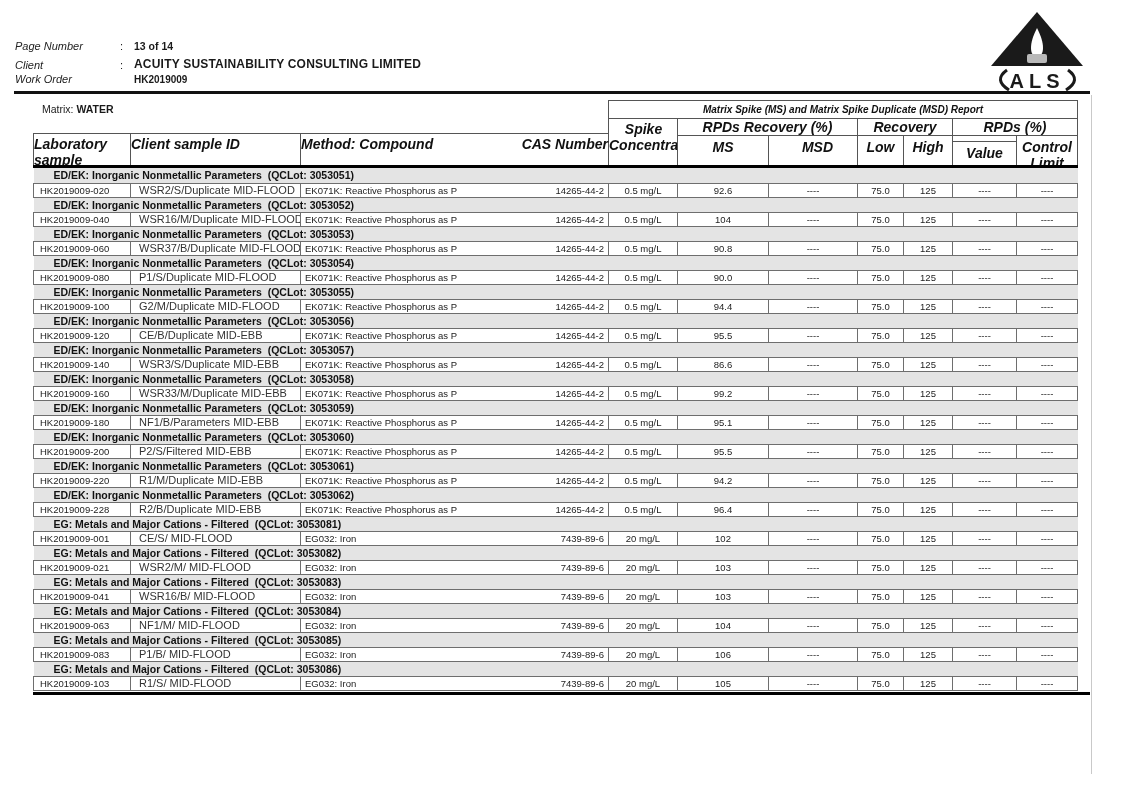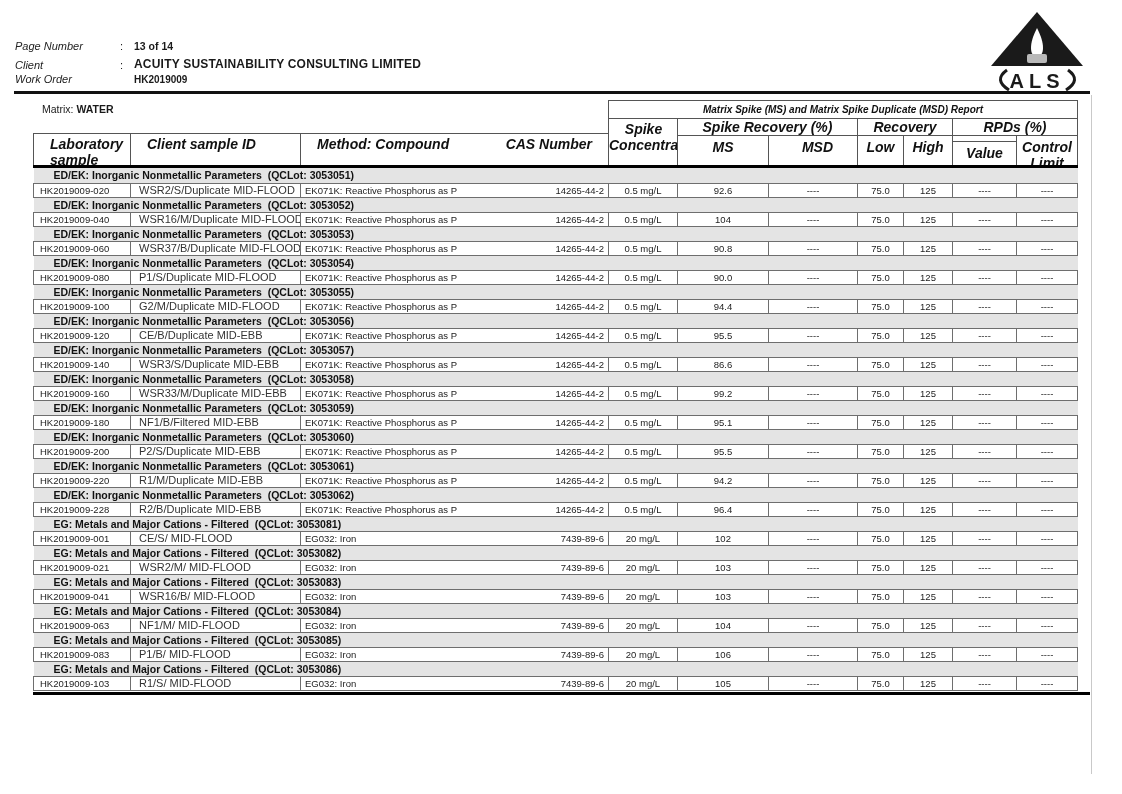--- a/index.html
+++ b/index.html
@@ -16,21 +16,21 @@
   .logo { position:absolute; left:985px; top:10px; width:105px; height:84px; }
 
   
   .matrix-line { position:absolute; left:42px; top:103px; font-size:10.5px; }
   .matrix-line b { font-weight:bold; }
   .hcell { position:absolute; border:1px solid #555; background:#fff; font-style:italic; font-weight:bold;
            font-size:14px; text-align:center; color:#111; }
   .hcell.title { font-size:10px; line-height:17px; }
   .hcell.grp { line-height:16px; }
   .hcell.sub { padding-top:3px; }
-  .hcell.left-h { text-align:left; padding:2px 16px; }
+  .hcell.left-h { text-align:left; padding:2px 0; }
   .lab-h { display:flex; flex-direction:column; justify-content:space-between; }
   .method-h { display:flex; justify-content:space-between; }
   .thick-sep { position:absolute; left:33px; top:165px; width:1045px; height:3px; background:#000; }
   .right-edge { position:absolute; left:1091px; top:95px; width:1px; height:679px; background:#c9c9c9; }
 
   
   .body-wrap { position:absolute; left:33px; top:168px; width:1057px; }
   table.report { border-collapse:collapse; table-layout:fixed; width:1044px; }
   .section-row td { height:15px; background:#e4e4e4; font-weight:bold; font-size:10.5px;
                     padding-left:20px; white-space:pre; color:#111; }
@@ -80,21 +80,21 @@
     <span>Matrix:</span>
     <b>WATER</b>
   </div>
 
   <div class="hcell title" style="left:608px; top:100px; width:470px; height:19px;">Matrix Spike (MS) and Matrix Spike Duplicate (MSD) Report</div>
 
   <div class="hcell" style="left:608px; top:118px; width:71px; height:48px; padding-top:2px;">
     <div>Spike</div>
     <div>Concentration</div>
   </div>
-  <div class="hcell grp" style="left:677px; top:118px; width:181px; height:18px;">Spike Recovery (%)</div>
+  <div class="hcell grp" style="left:677px; top:118px; width:181px; height:18px;">RPDs Recovery (%)</div>
   <div class="hcell grp" style="left:857px; top:118px; width:96px; height:30px;">Recovery Limits (%)</div>
   <div class="hcell grp" style="left:952px; top:118px; width:126px; height:18px;">RPDs (%)</div>
 
   <div class="hcell sub" style="left:677px; top:135px; width:92px; height:31px;">MS</div>
   <div class="hcell sub" style="left:768px; top:135px; width:99px; height:31px;">MSD</div>
   <div class="hcell sub" style="left:857px; top:135px; width:47px; height:31px;">Low</div>
   <div class="hcell sub" style="left:903px; top:135px; width:50px; height:31px;">High</div>
   <div class="hcell sub" style="left:952px; top:141px; width:65px; height:31px;">Value</div>
   <div class="hcell sub" style="left:1016px; top:135px; width:62px; height:31px;">Control Limit</div>
 
@@ -275,40 +275,40 @@
       <td class="c-center">125</td>
       <td class="c-center">----</td>
       <td class="c-center">----</td>
     </tr>
 
     <tr class="section-row">
       <td colspan="10">ED/EK: Inorganic Nonmetallic Parameters  (QCLot: 3053059)</td>
     </tr>
     <tr class="data-row">
       <td class="c-lab">HK2019009-180</td>
-      <td class="c-client">NF1/B/Filtered MID-EBB</td>
+      <td class="c-client">NF1/B/Parameters MID-EBB</td>
       <td class="c-method">
         <span class="cas">14265-44-2</span>
         <span class="method-name">EK071K: Reactive Phosphorus as P</span>
       </td>
       <td class="c-center">0.5 mg/L</td>
       <td class="c-center">95.1</td>
       <td class="c-center">----</td>
       <td class="c-center">75.0</td>
       <td class="c-center">125</td>
       <td class="c-center">----</td>
       <td class="c-center">----</td>
     </tr>
 
     <tr class="section-row">
       <td colspan="10">ED/EK: Inorganic Nonmetallic Parameters  (QCLot: 3053060)</td>
     </tr>
     <tr class="data-row">
       <td class="c-lab">HK2019009-200</td>
-      <td class="c-client">P2/S/Duplicate MID-EBB</td>
+      <td class="c-client">P2/S/Filtered MID-EBB</td>
       <td class="c-method">
         <span class="cas">14265-44-2</span>
         <span class="method-name">EK071K: Reactive Phosphorus as P</span>
       </td>
       <td class="c-center">0.5 mg/L</td>
       <td class="c-center">95.5</td>
       <td class="c-center">----</td>
       <td class="c-center">75.0</td>
       <td class="c-center">125</td>
       <td class="c-center">----</td>

